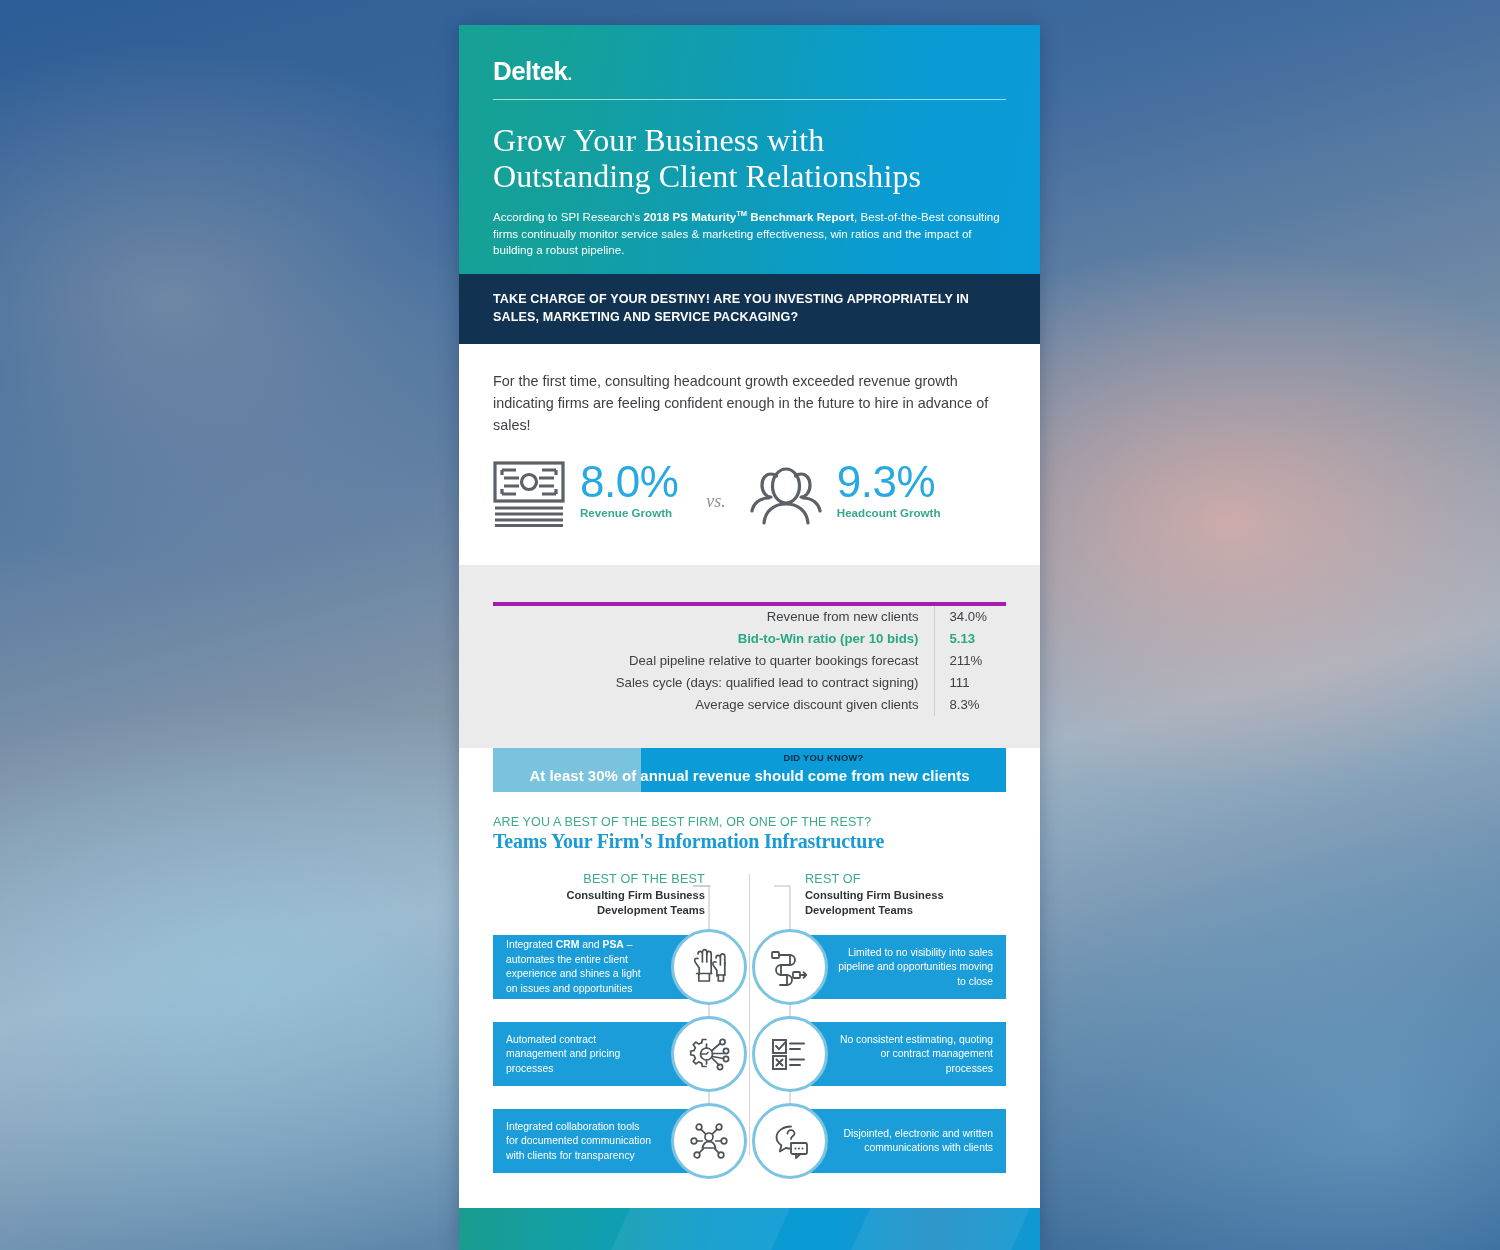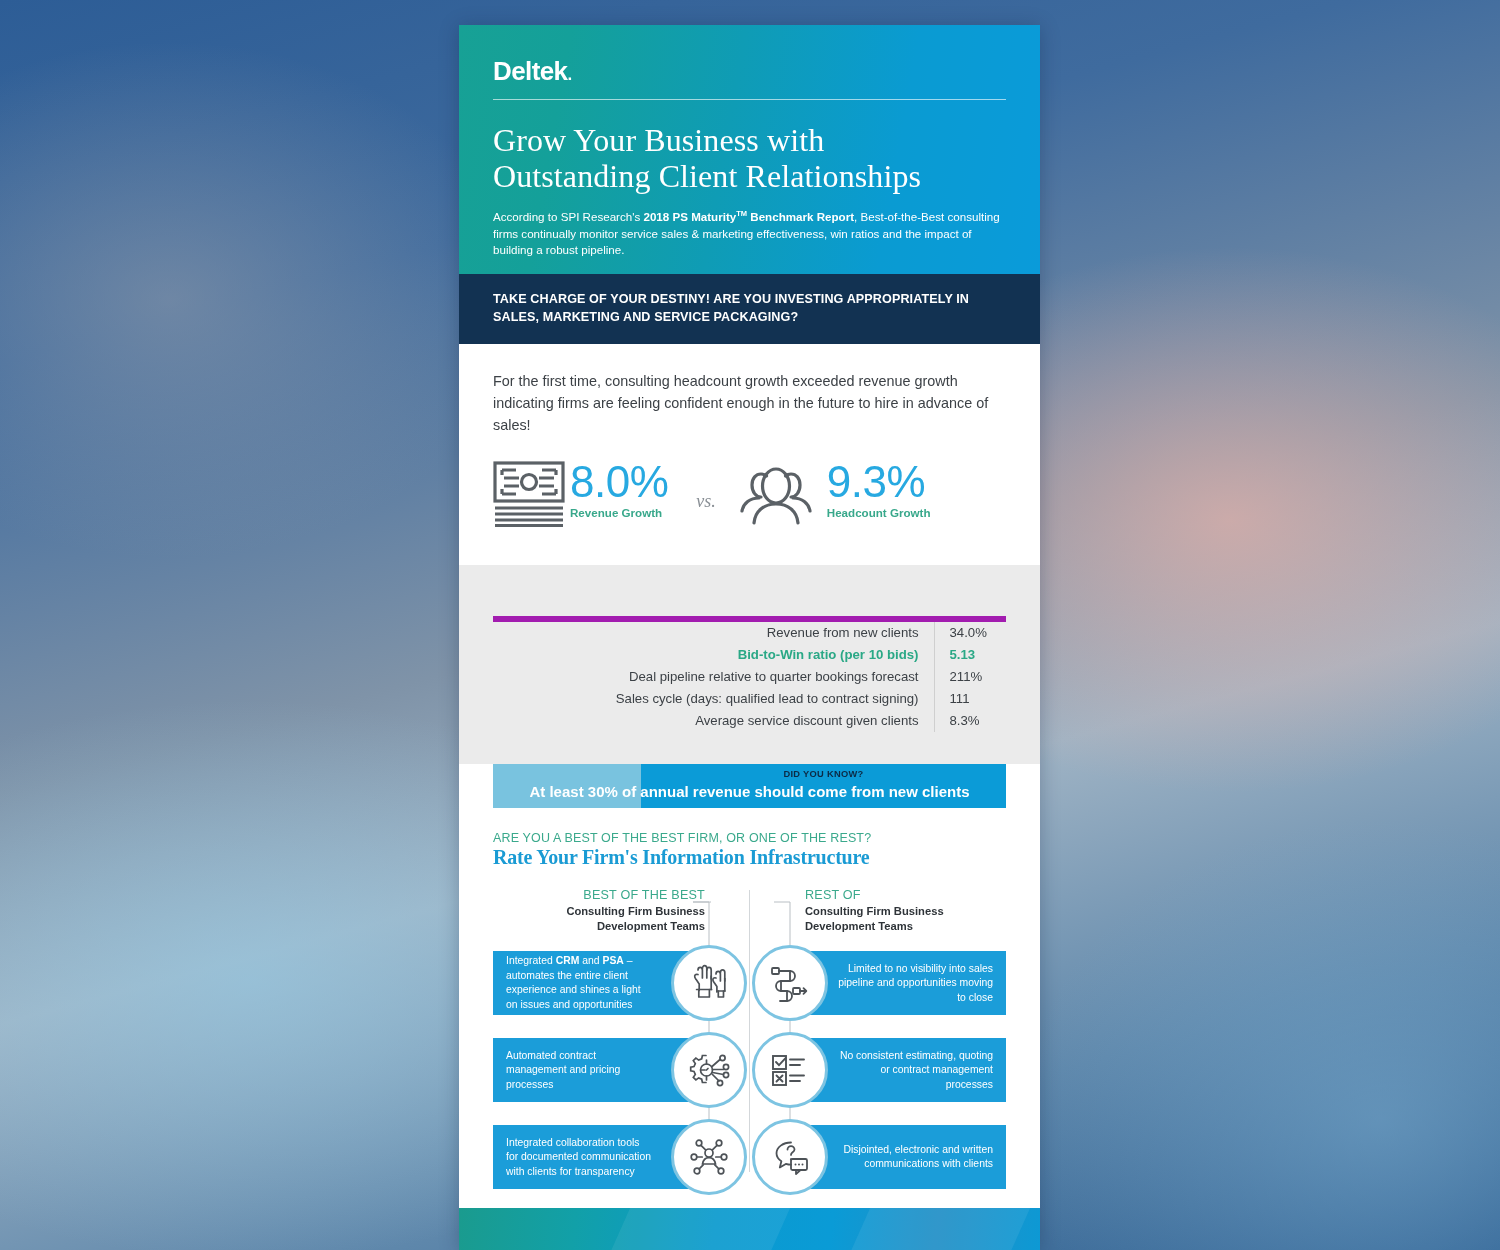--- a/index.html
+++ b/index.html
@@ -73,21 +73,21 @@
   .introwrap { background: #fff; padding: 27px 34px 0 34px; }
   .intro {
     font-size: 14.4px; line-height: 1.52; color: #3c4146;
   }
   .stats {
     display: flex; align-items: flex-start;
     margin-top: 24px; padding-bottom: 34px;
   }
   .statblock { display: flex; align-items: flex-start; }
   .staticon { flex: 0 0 auto; }
-  .statnums { margin-left: 5px; }
+  .statnums { margin-left: 15px; }
   .bignum {
     font-size: 44px; line-height: 0.95; color: #27a9e1;
     font-weight: normal; letter-spacing: -0.5px;
   }
   .statlabel {
     margin-top: 3px;
     font-size: 11.6px; font-weight: bold; color: #38a88b;
   }
   .vs {
     font-family: "Liberation Serif", serif;
@@ -100,21 +100,21 @@
   .kpiwrap { background: #ebebeb; padding: 24px 34px 32px 34px; }
   .kpihead { display: flex; align-items: baseline; }
   .kpititle {
     font-family: "Liberation Serif", serif; font-weight: bold;
     font-size: 19.5px; color: #27a9e1; letter-spacing: -0.1px;
   }
   .kpisub {
     margin-left: 10px; font-size: 9.6px; font-style: italic; color: #7d848a;
   }
   .kpitable {
-    margin-top: 27px; border-top: 6px solid #a21caf;
+    margin-top: 13px; border-top: 4px solid #a21caf;
     padding-top: 21px; width: 100%;
     border-collapse: collapse;
   }
   .kpitable td {
     font-size: 13.2px; color: #3c4146; padding: 1.7px 0;
     line-height: 1.42;
   }
   .kpitable td.lbl { text-align: right; padding-right: 15px; }
   .kpitable td.val {
     border-left: 1px solid #cfcfcf;
@@ -304,21 +304,21 @@
 
   <div class="dyk">
     <div class="dyk-left"></div>
     <div class="dyk-right"></div>
     <div class="dyk-kicker">DID YOU KNOW?</div>
     <div class="dyk-main">At least 30% of annual revenue should come from new clients</div>
   </div>
 
   <div class="cmpwrap">
     <div class="cmp-eyebrow">ARE YOU A BEST OF THE BEST FIRM, OR ONE OF THE REST?</div>
-    <div class="cmp-title">Rate Your Firm's Information Infrastructure</div>
+    <div class="cmp-title">Teams Your Firm's Information Infrastructure</div>
 
     <div class="cmpgrid">
       <div class="coldiv"></div>
 
       <div class="colhead L">
         <div class="ch1">BEST OF THE BEST</div>
         <div class="ch2">Consulting Firm Business Development Teams</div>
       </div>
       <div class="colhead R">
         <div class="ch1">REST OF</div>

